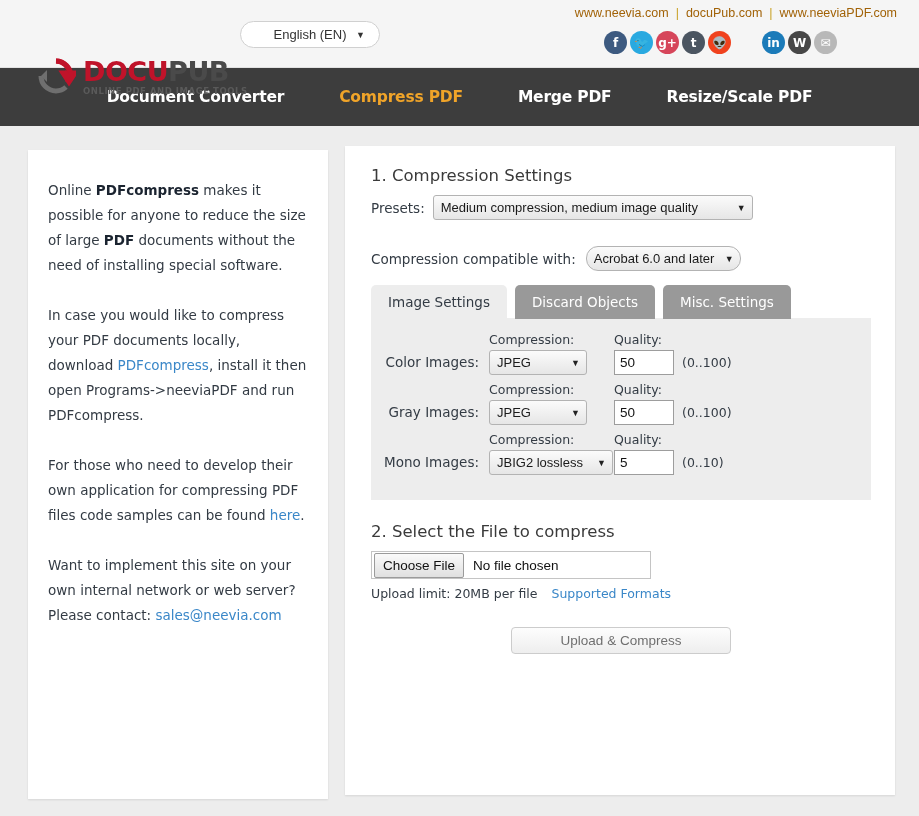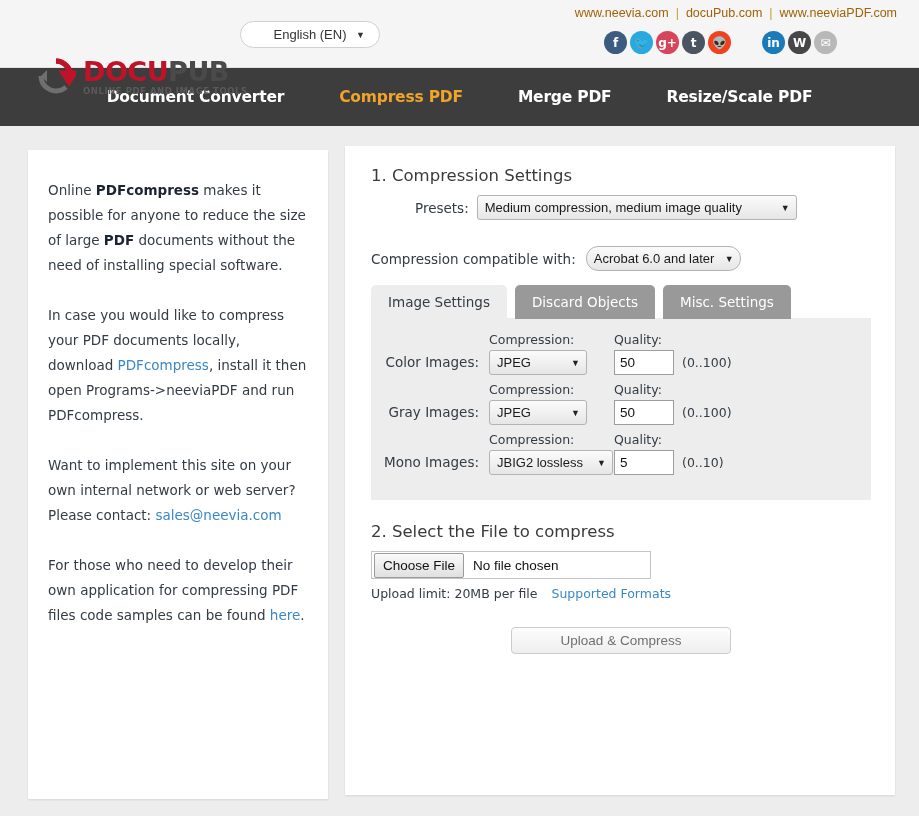--- a/index.html
+++ b/index.html
@@ -126,21 +126,21 @@
     padding: 3px 22px 3px 7px;
     height: 25px; cursor: pointer;
     position: relative;
   }
   .selwrap { position: relative; display: inline-block; }
   .selwrap .caret {
     position: absolute; right: 7px; top: 50%; transform: translateY(-50%);
     font-size: 9px; color: #222; pointer-events: none;
   }
 
-  .presets-row { margin-bottom: 26px; margin-left: 44px; }
+  .presets-row { margin-bottom: 26px; }
   .presets-row .lbl { margin-right: 8px; }
   .compat-row { margin-bottom: 14px; }
   .compat-row .lbl { margin-right: 10px; }
 
   
   .tabs { display: flex; gap: 8px; position: relative; z-index: 2; }
   .tab {
     font-family: "DejaVu Sans", sans-serif;
     font-size: 13.5px;
     padding: 9px 17px 9px 17px;
@@ -277,22 +277,22 @@
   <a href="#">Merge PDF</a>
   <a href="#">Resize/Scale PDF</a>
 </div>
 
 <div class="content">
 
   <div class="card card-left">
     <div class="side-text">
       <p><span>Online </span><b>PDFcompress</b><span> makes it possible for anyone to reduce the size of large </span><b>PDF</b><span> documents without the need of installing special software.</span></p>
       <p><span>In case you would like to compress your PDF documents locally, download </span><a href="#">PDFcompress</a><span>, install it then open Programs-&gt;neeviaPDF and run PDFcompress.</span></p>
+      <p><span>For those who need to develop their own application for compressing PDF files code samples can be found </span><a href="#">here</a><span>.</span></p>
       <p><span>Want to implement this site on your own internal network or web server? Please contact: </span><a href="#">sales@neevia.com</a></p>
-      <p><span>For those who need to develop their own application for compressing PDF files code samples can be found </span><a href="#">here</a><span>.</span></p>
     </div>
   </div>
 
   <div class="card card-right">
     <div class="panel">
 
       <div class="sec-title">1. Compression Settings</div>
 
       <div class="row presets-row">
         <span class="lbl">Presets:</span>

